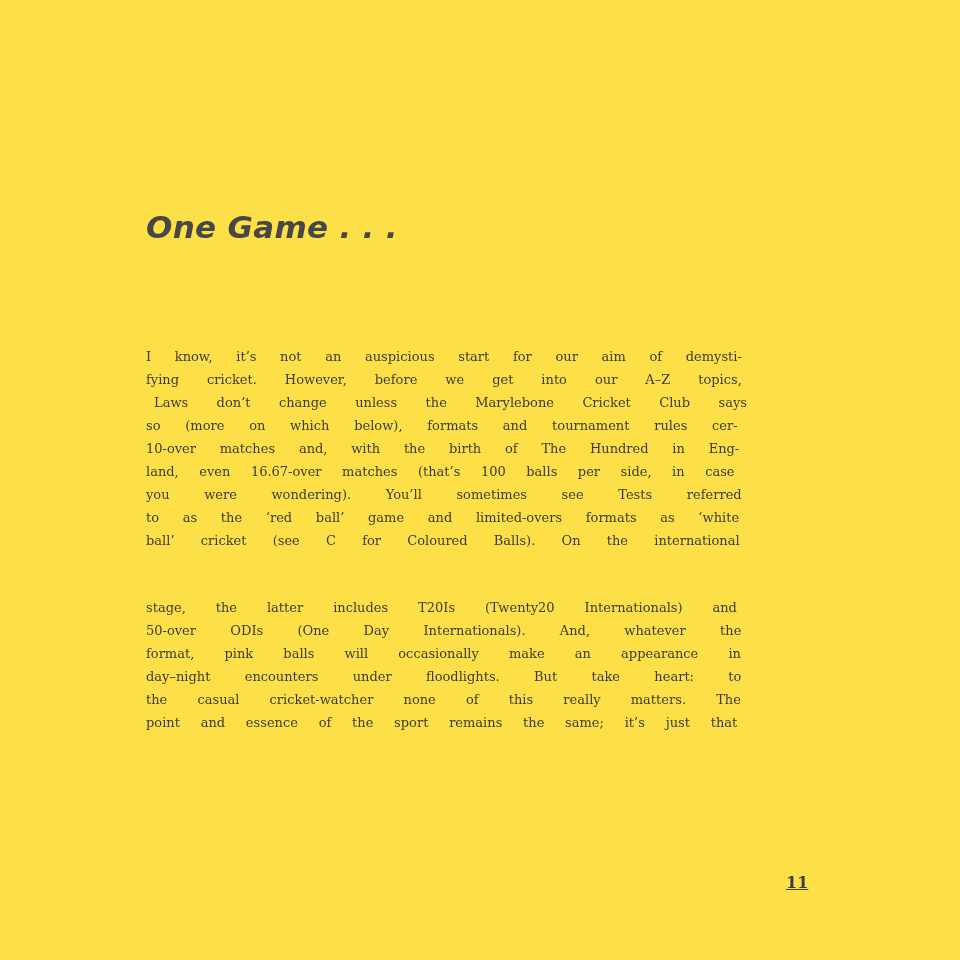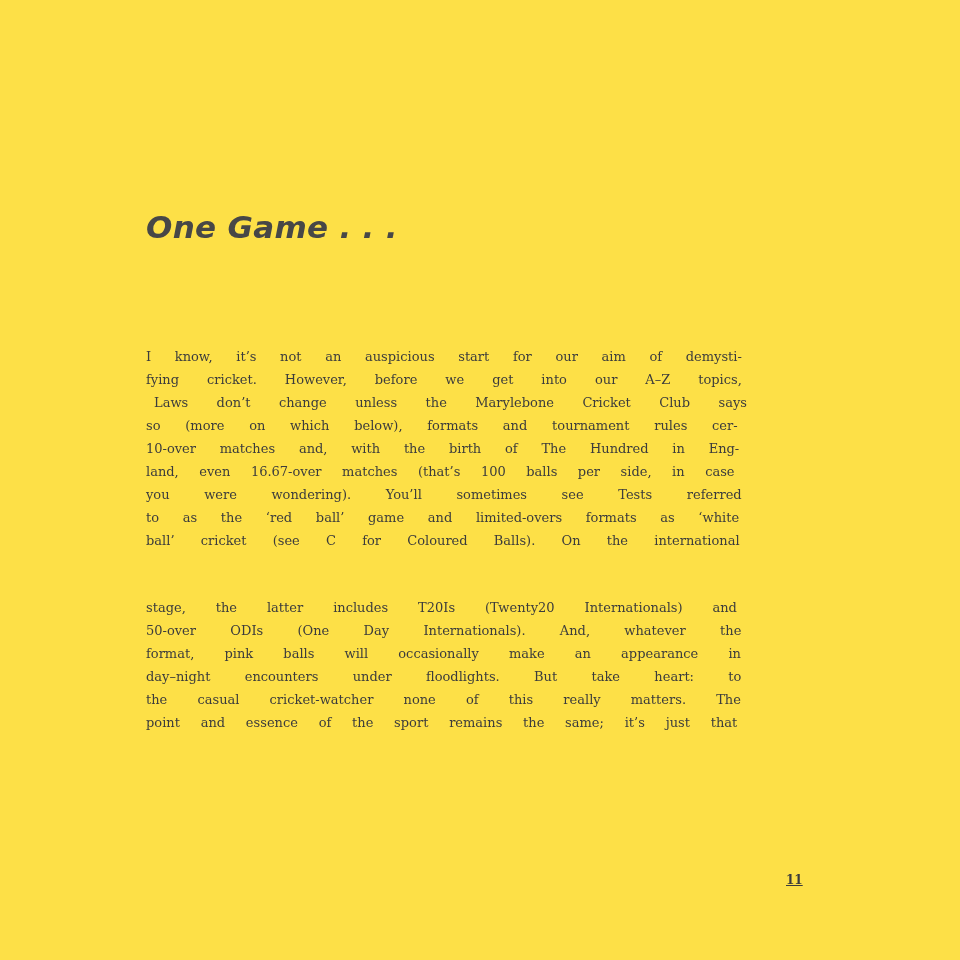--- a/index.html
+++ b/index.html
@@ -57,21 +57,21 @@
     }
     .body-text .line.last {
       text-align-last: left;
     }
     .page-number {
       position: absolute;
       left: 786px;
       top: 873px;
       font-family: "DejaVu Serif", serif;
       font-weight: bold;
-      font-size: 12px;
+      font-size: 16px;
       color: #3c3c3c;
       text-decoration: underline;
     }
   </style>
 </head>
 <body>
 
 <div class="page">
 
   <h1 class="chapter-title">

